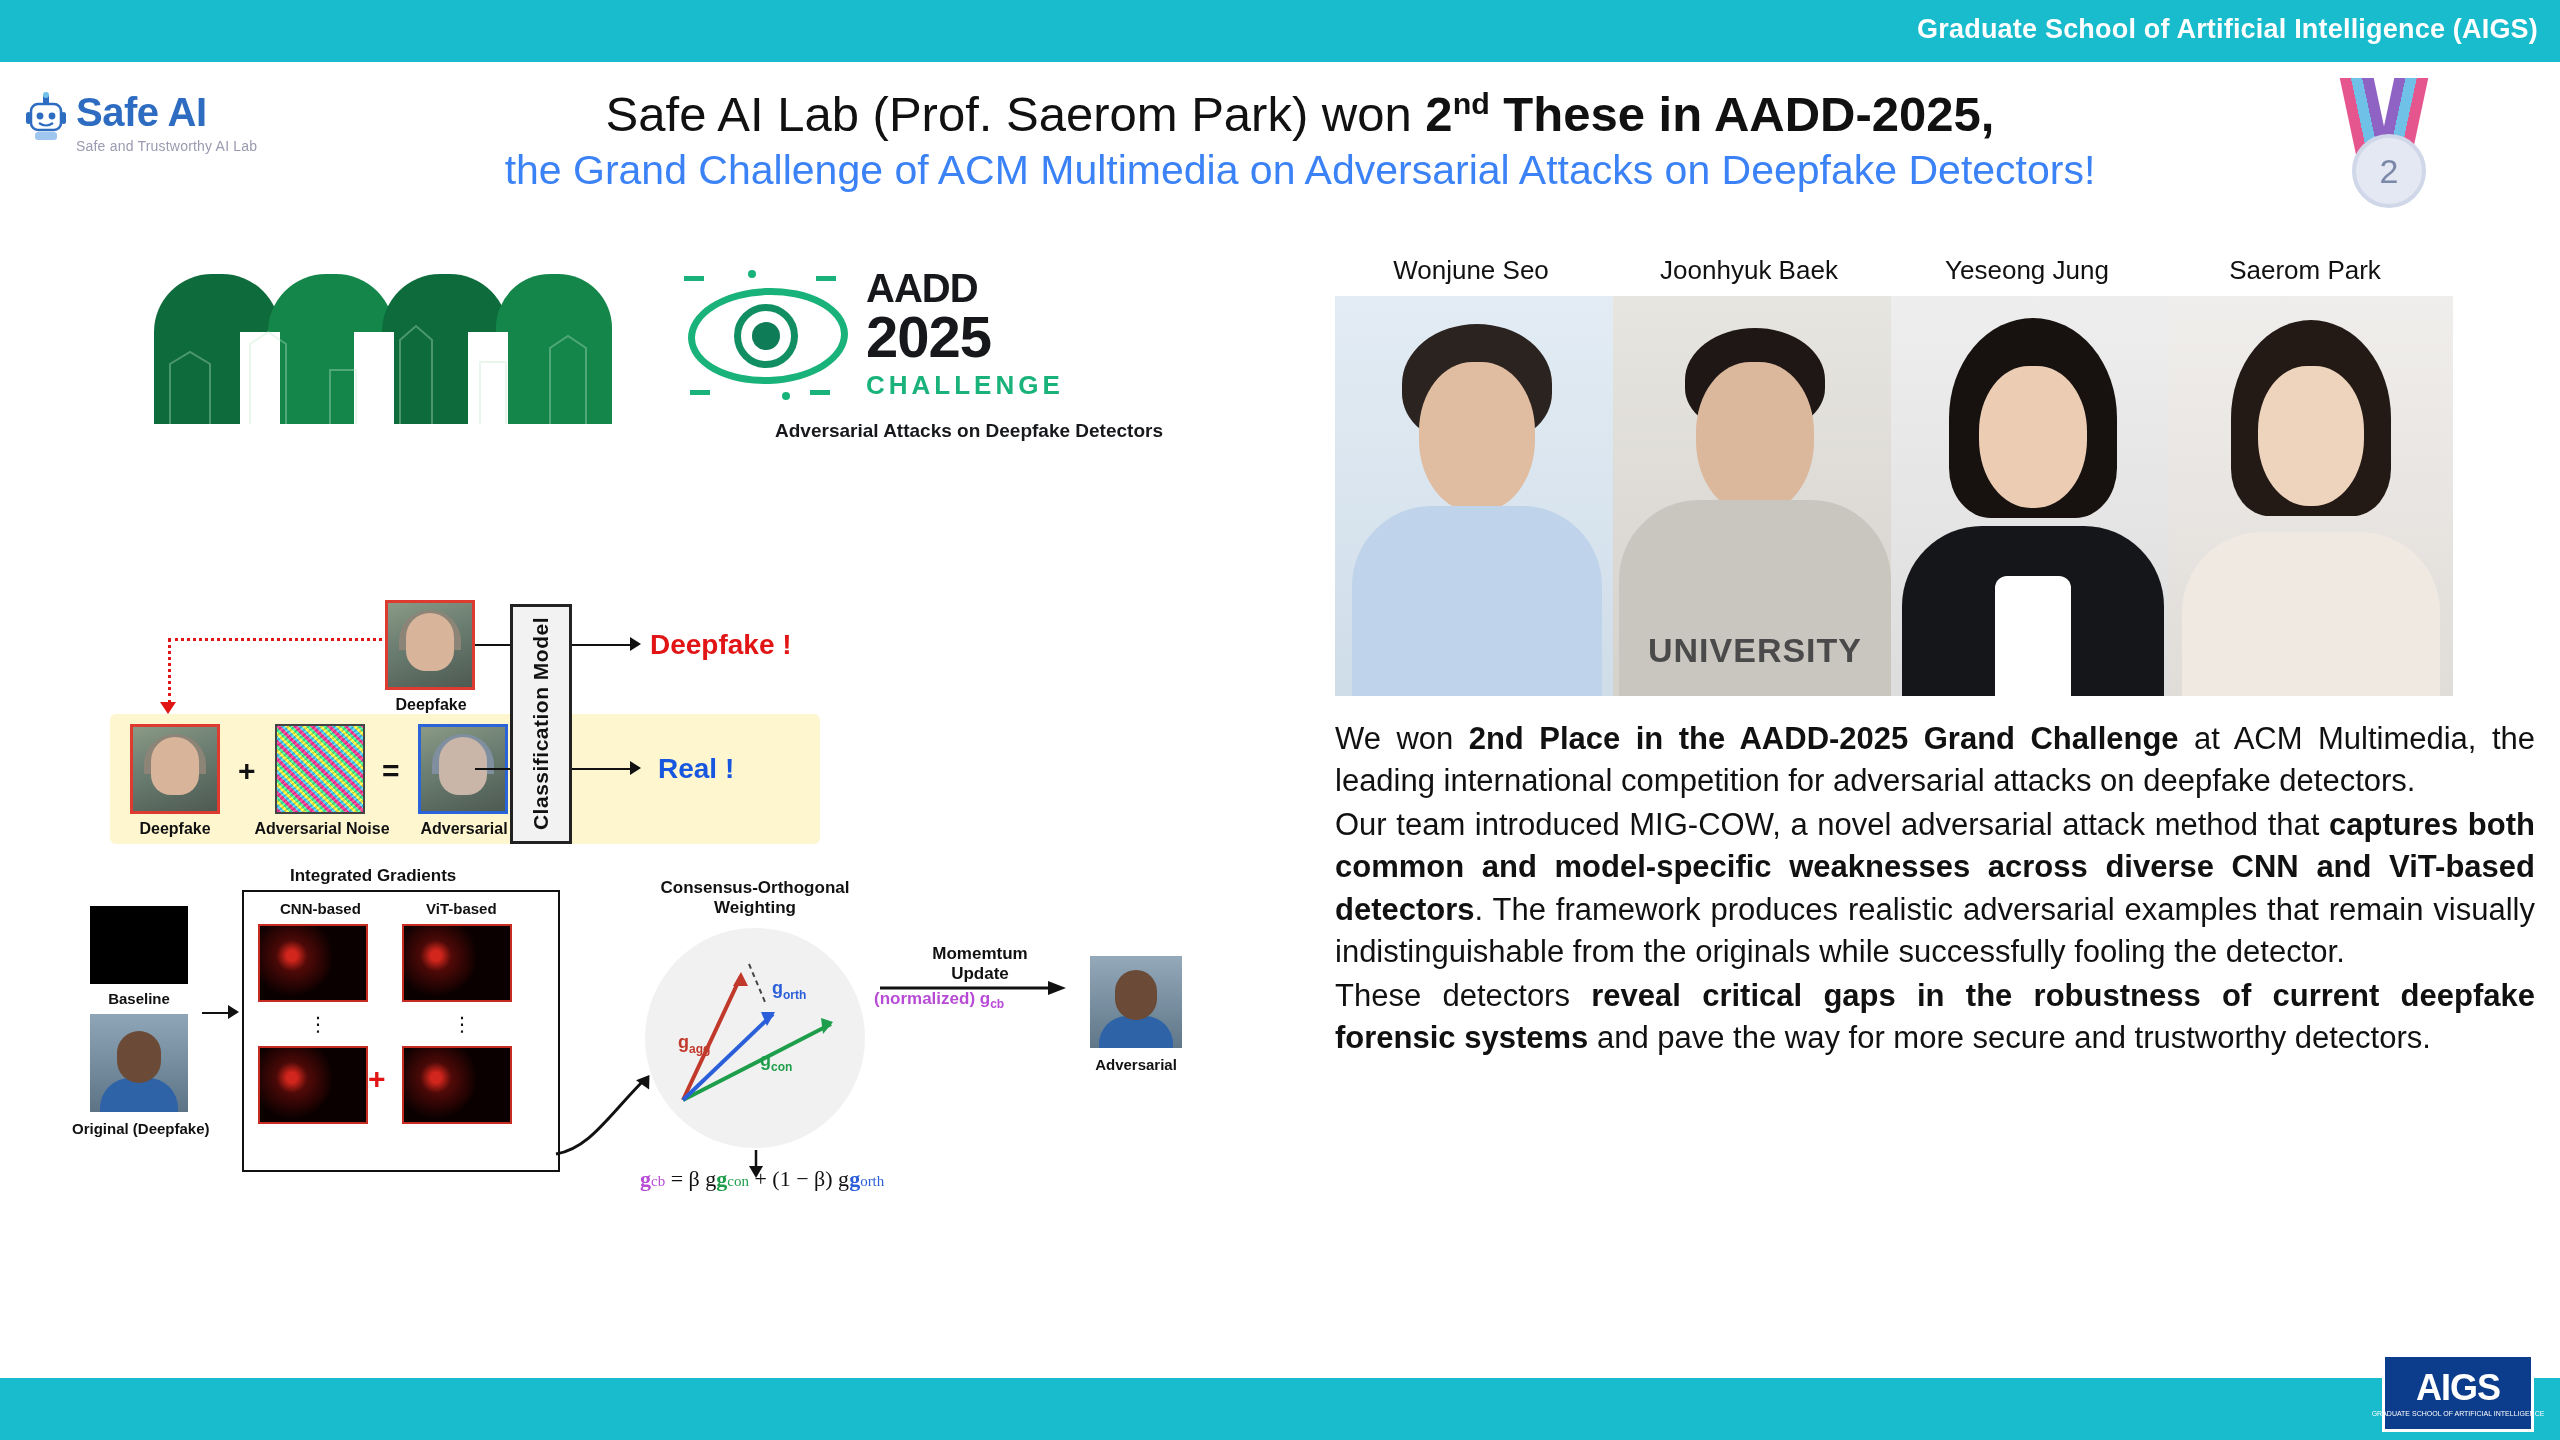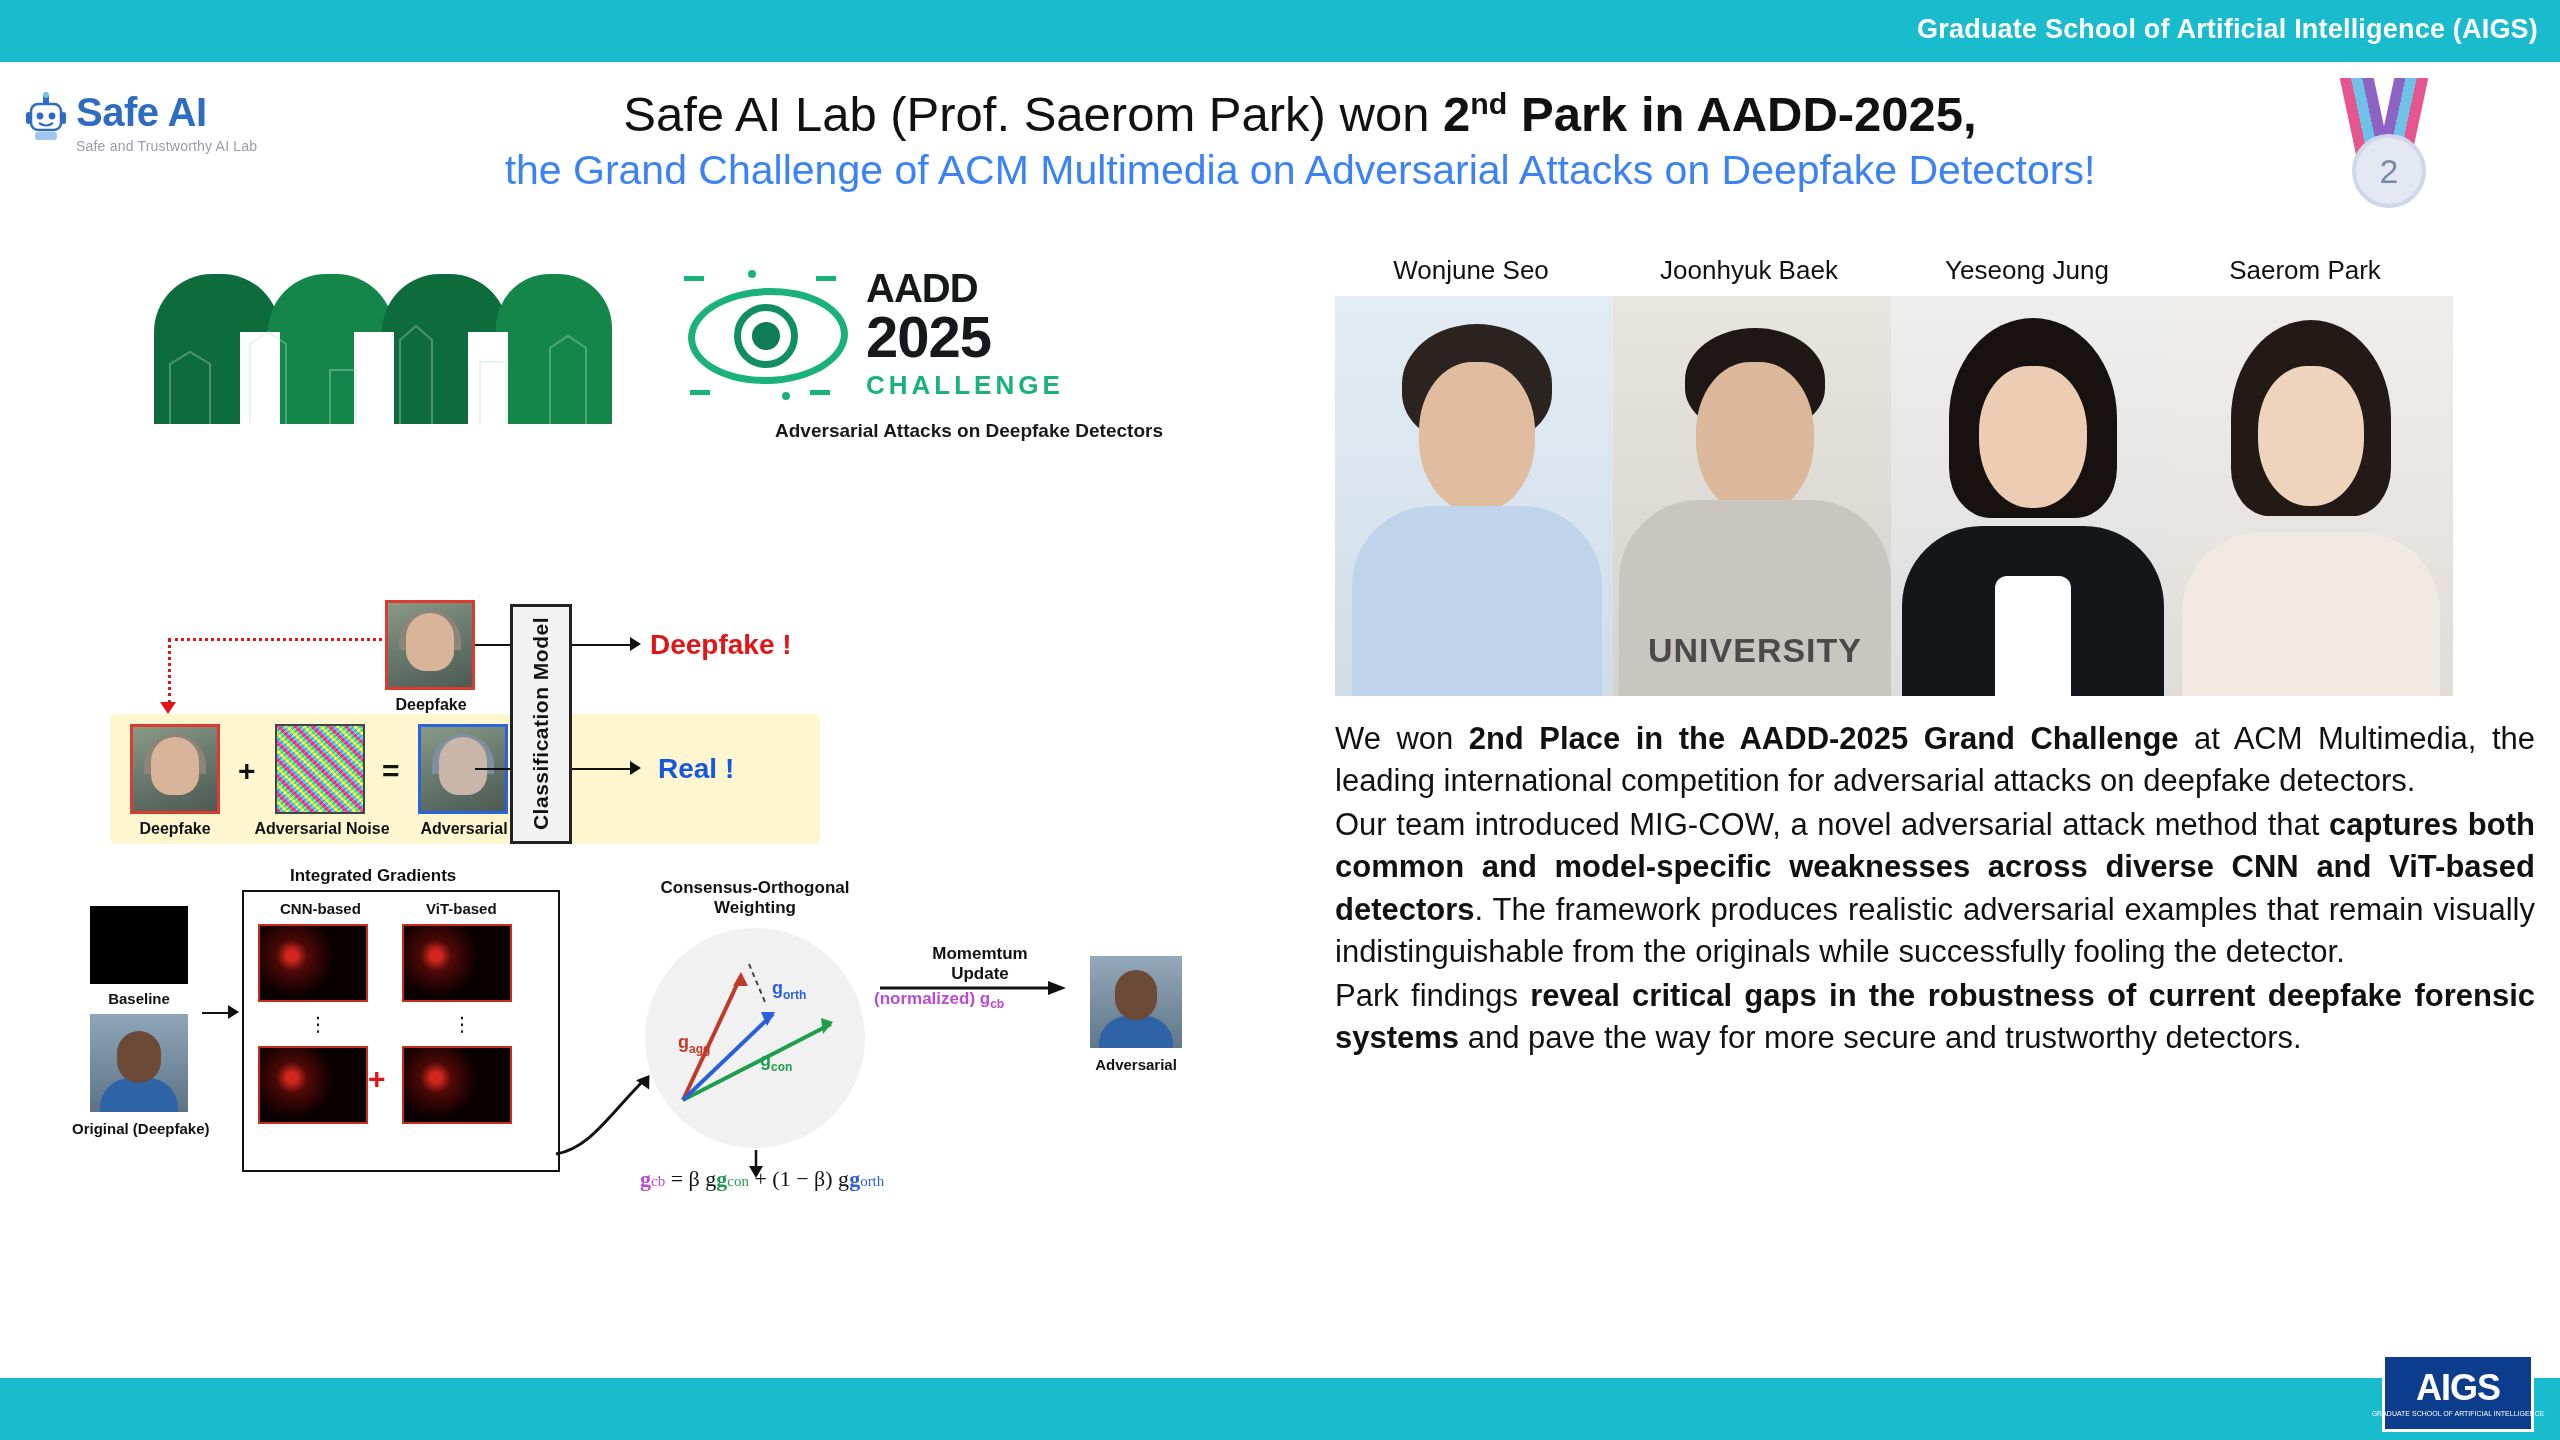--- a/index.html
+++ b/index.html
@@ -310,21 +310,21 @@
       </svg>
     </div>
     <div class="safeai-text">
       <div class="sa-main">Safe AI</div>
       <div class="sa-sub">Safe and Trustworthy AI Lab</div>
     </div>
   </div>
 
   <div class="title-block">
     <div class="title-line1">
-      <span>Safe AI Lab (Prof. Saerom Park) won </span><b>2</b><b><sup>nd</sup></b><b> Park in AADD-2025,</b>
+      <span>Safe AI Lab (Prof. Saerom Park) won </span><b>2</b><b><sup>nd</sup></b><b> These in AADD-2025,</b>
     </div>
     <div class="title-line2">the Grand Challenge of ACM Multimedia on Adversarial Attacks on Deepfake Detectors!</div>
   </div>
 
   <div class="medal">
     <div class="ribbon-l"></div>
     <div class="ribbon-r"></div>
     <div class="disc">2</div>
   </div>
 
@@ -541,21 +541,21 @@
   </div>
 
   <div class="paragraphs">
     <p>
       <span>We won </span><b>2nd Place in the AADD-2025 Grand Challenge</b><span> at ACM Multimedia, the leading international competition for adversarial attacks on deepfake detectors.</span>
     </p>
     <p>
       <span>Our team introduced MIG-COW, a novel adversarial attack method that </span><b>captures both common and model-specific weaknesses across diverse CNN and ViT-based detectors</b><span>. The framework produces realistic adversarial examples that remain visually indistinguishable from the originals while successfully fooling the detector.</span>
     </p>
     <p>
-      <span>Park findings </span><b>reveal critical gaps in the robustness of current deepfake forensic systems</b><span> and pave the way for more secure and trustworthy detectors.</span>
+      <span>These detectors </span><b>reveal critical gaps in the robustness of current deepfake forensic systems</b><span> and pave the way for more secure and trustworthy detectors.</span>
     </p>
   </div>
 
   <div class="bottombar"></div>
   <div class="bottom-logo">
     <div class="bl-main">AIGS</div>
     <div class="bl-sub">GRADUATE SCHOOL OF ARTIFICIAL INTELLIGENCE</div>
   </div>
 
 </div>

